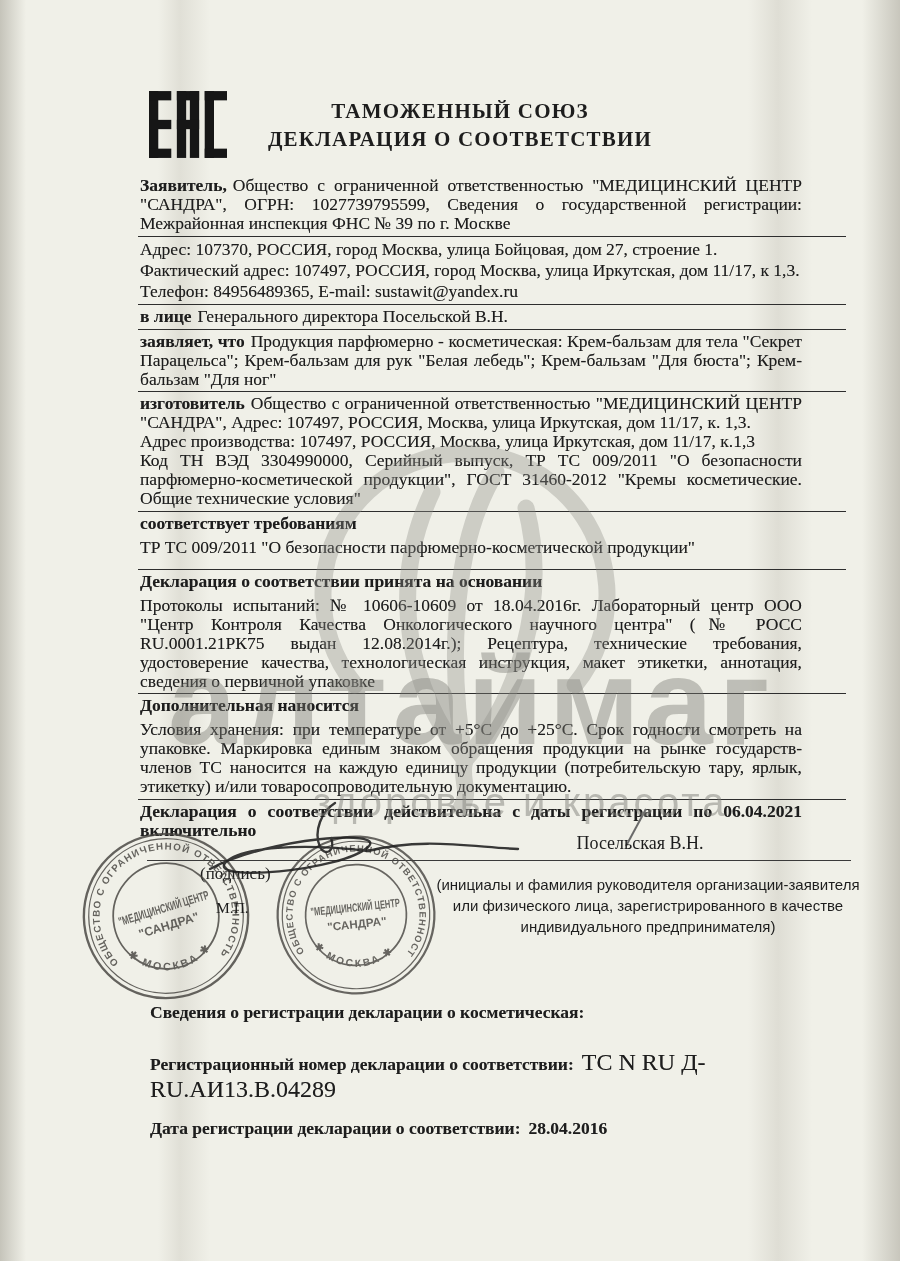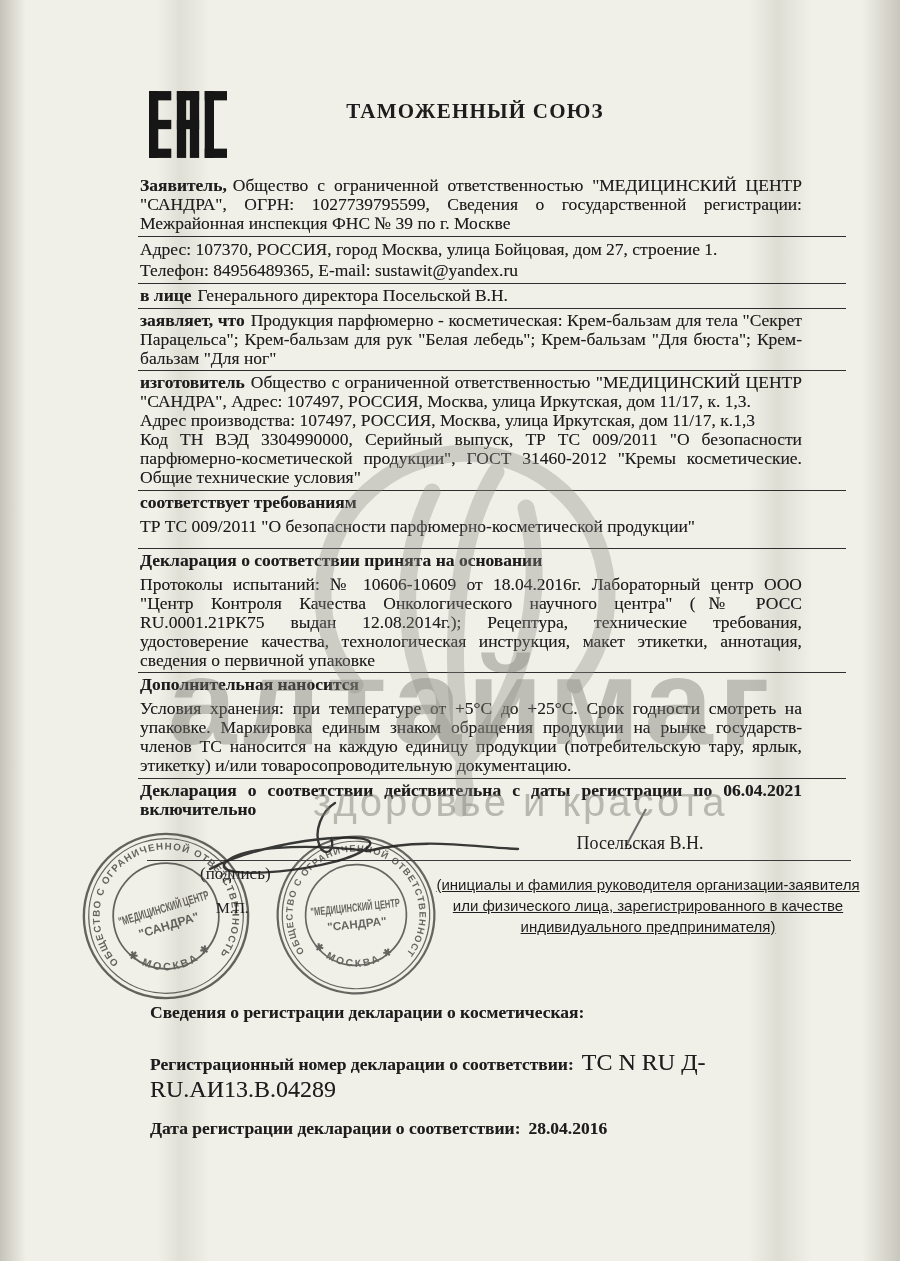--- a/index.html
+++ b/index.html
@@ -7,21 +7,21 @@
     background-color:#f0f0e8;
     background-image:
       linear-gradient(90deg, rgba(190,188,178,.85) 0px, rgba(190,188,178,0) 26px),
       linear-gradient(90deg, rgba(205,203,193,0) 158px, rgba(205,203,193,.45) 180px, rgba(205,203,193,0) 210px),
       linear-gradient(90deg, rgba(205,203,193,0) 748px, rgba(205,203,193,.5) 778px, rgba(205,203,193,0) 812px),
       linear-gradient(270deg, rgba(196,194,184,.9) 0px, rgba(196,194,184,0) 38px);
     font-family:"Liberation Serif", serif; color:#1d1d1d;}
   #page *{box-sizing:border-box;}
   .abs{position:absolute;}
   
-  #title{left:260px;top:97px;width:430px;text-align:center;font-weight:bold;
+  #title{left:245px;top:97px;width:430px;text-align:center;font-weight:bold;
     font-size:21px;line-height:28px;letter-spacing:1.2px;z-index:2;}
   #eac{left:149px;top:91px;z-index:2;}
   
   #sections{left:138px;top:174px;width:708px;font-size:17.5px;line-height:19px;z-index:1;
     text-shadow:0 0 .5px rgba(45,45,45,.45);}
   .sec{border-bottom:1.6px solid #2e2e2e;padding:2px 0 2.5px 2px;}
   .sec.last{border-bottom:none;}
   .para{margin:0;padding-right:44px;}
   .just{text-align:justify;}
   .lbl{margin-right:6px;}
@@ -35,21 +35,21 @@
     font-size:123px;line-height:1;letter-spacing:6px;color:rgba(122,122,115,.42);z-index:5;pointer-events:none;}
   #wm-tagline{left:313px;top:780px;font-family:"Liberation Sans",sans-serif;
     font-size:40px;letter-spacing:3px;color:rgba(128,128,121,.5);z-index:5;pointer-events:none;}
   #wm-leaf{left:300px;top:430px;z-index:5;pointer-events:none;}
   
   #sig-line{left:147px;top:860px;width:704px;border-top:1.5px solid #3a3a3a;z-index:2;}
   #sig-caption{left:200px;top:864px;font-size:17px;z-index:3;}
   #mp-label{left:216px;top:899px;font-size:15.5px;z-index:4;}
   #head-name{left:520px;top:833px;width:240px;text-align:center;font-size:18px;z-index:2;}
   #head-caption{left:428px;top:874px;width:440px;text-align:center;z-index:2;
-    font-family:"Liberation Sans",sans-serif;font-size:15px;line-height:1.4;color:#1e1e1e;text-decoration:underline;}
+    font-family:"Liberation Sans",sans-serif;font-size:15px;line-height:1.4;color:#1e1e1e;}
   #stamp-left{left:78px;top:828px;z-index:3;transform:rotate(-6deg);}
   #stamp-right{left:272px;top:831px;z-index:3;transform:rotate(3deg);}
   #sig-scribble{left:150px;top:795px;z-index:4;}
   #pen-slash{left:618px;top:806px;z-index:2;}
   
   #registration{left:150px;top:1002px;width:700px;font-size:17.5px;z-index:2;
     text-shadow:0 0 .5px rgba(45,45,45,.45);}
   #reg-number{margin-top:26px;}
   #reg-date{margin-top:15px;}
   .regval{margin-left:8px;font-weight:normal;font-size:24px;}
@@ -72,30 +72,32 @@
         <rect x="44" y="0" width="10" height="72"></rect>
         <rect x="30" y="31" width="24" height="10"></rect>
       <rect x="60" y="0" width="10" height="72"></rect>
         <rect x="60" y="0" width="24" height="10"></rect>
         <rect x="60" y="62" width="24" height="10"></rect>
     </g>
   </svg>
 
   <div id="title" class="abs">
     <div>ТАМОЖЕННЫЙ СОЮЗ</div>
+    <div>ДЕКЛАРАЦИЯ О СООТВЕТСТВИИ</div>
   </div>
 
   <div id="sections" class="abs">
 
     <div class="sec">
       <p class="para just"><b class="lbl">Заявитель,</b><span>Общество с ограниченной ответственностью "МЕДИЦИНСКИЙ ЦЕНТР "САНДРА", ОГРН: 1027739795599, Сведения о государственной регистрации: Межрайонная инспекция ФНС № 39 по г. Москве</span></p>
     </div>
 
     <div class="sec">
       <div class="addr">Адрес: 107370, РОССИЯ, город Москва, улица Бойцовая, дом 27, строение 1.</div>
+      <div class="addr">Фактический адрес: 107497, РОССИЯ, город Москва, улица Иркутская, дом 11/17, к 1,3.</div>
       <div class="addr">Телефон: 84956489365, E-mail: sustawit@yandex.ru</div>
     </div>
 
     <div class="sec">
       <p class="para"><b class="lbl">в лице</b><span>Генерального директора Посельской В.Н.</span></p>
     </div>
 
     <div class="sec">
       <p class="para just"><b class="lbl">заявляет, что</b><span>Продукция парфюмерно - косметическая: Крем-бальзам для тела "Секрет Парацельса"; Крем-бальзам для рук "Белая лебедь"; Крем-бальзам "Для бюста"; Крем-бальзам "Для ног"</span></p>
     </div>

